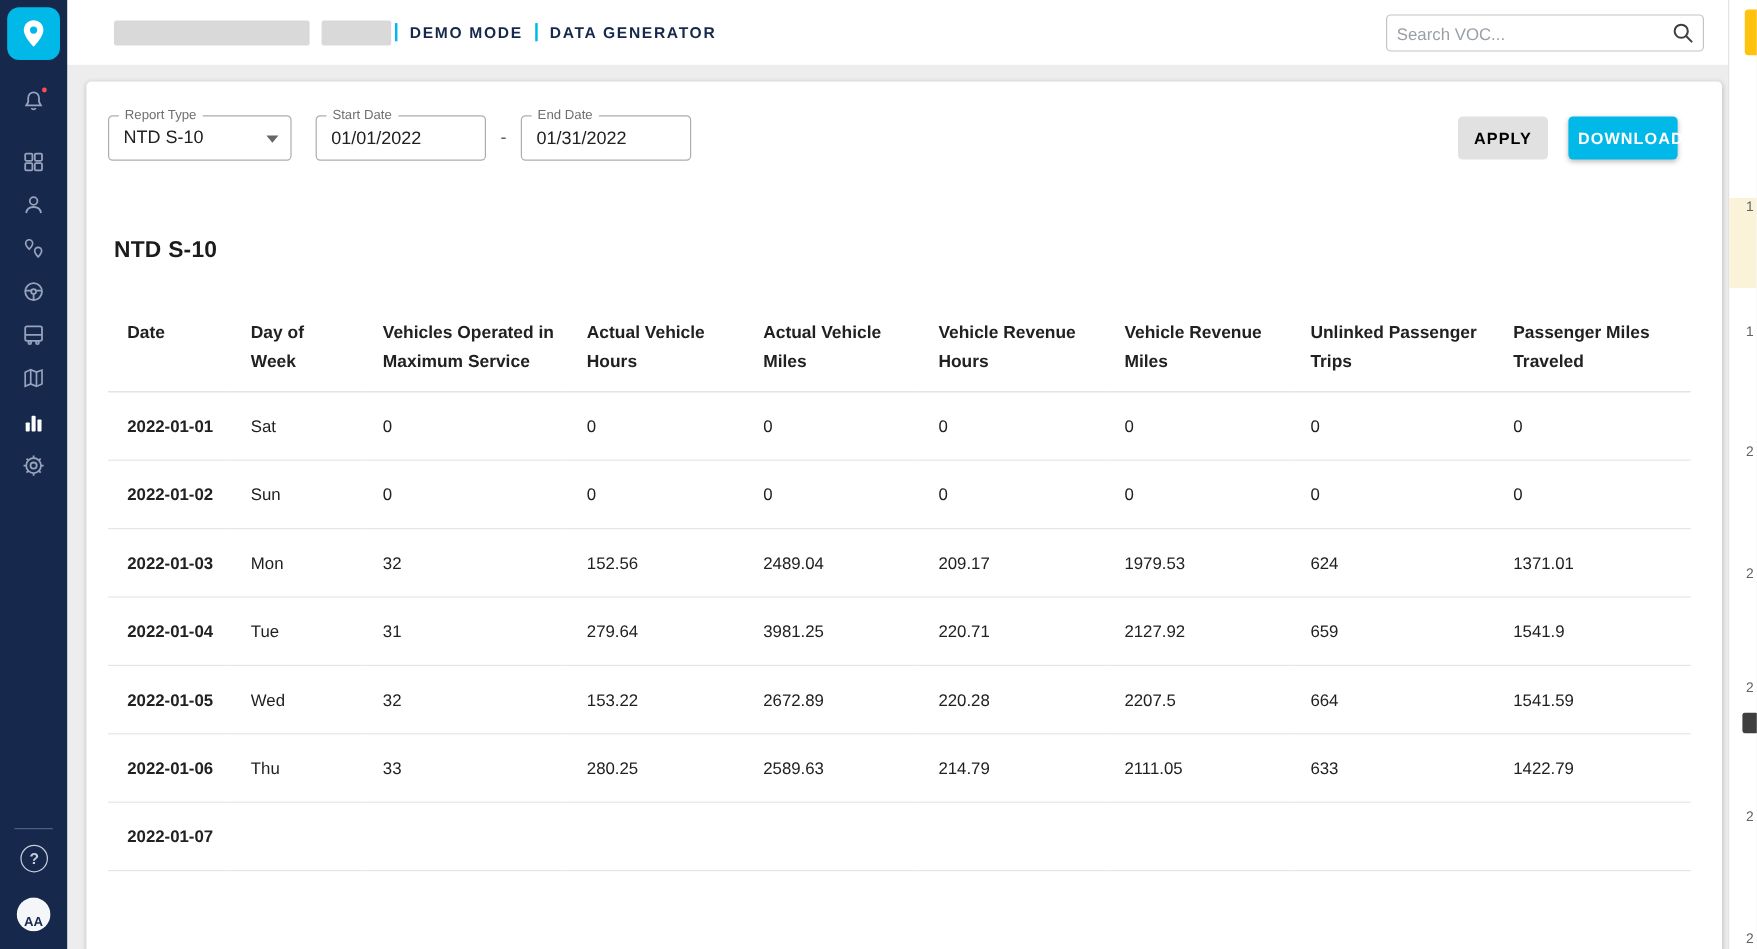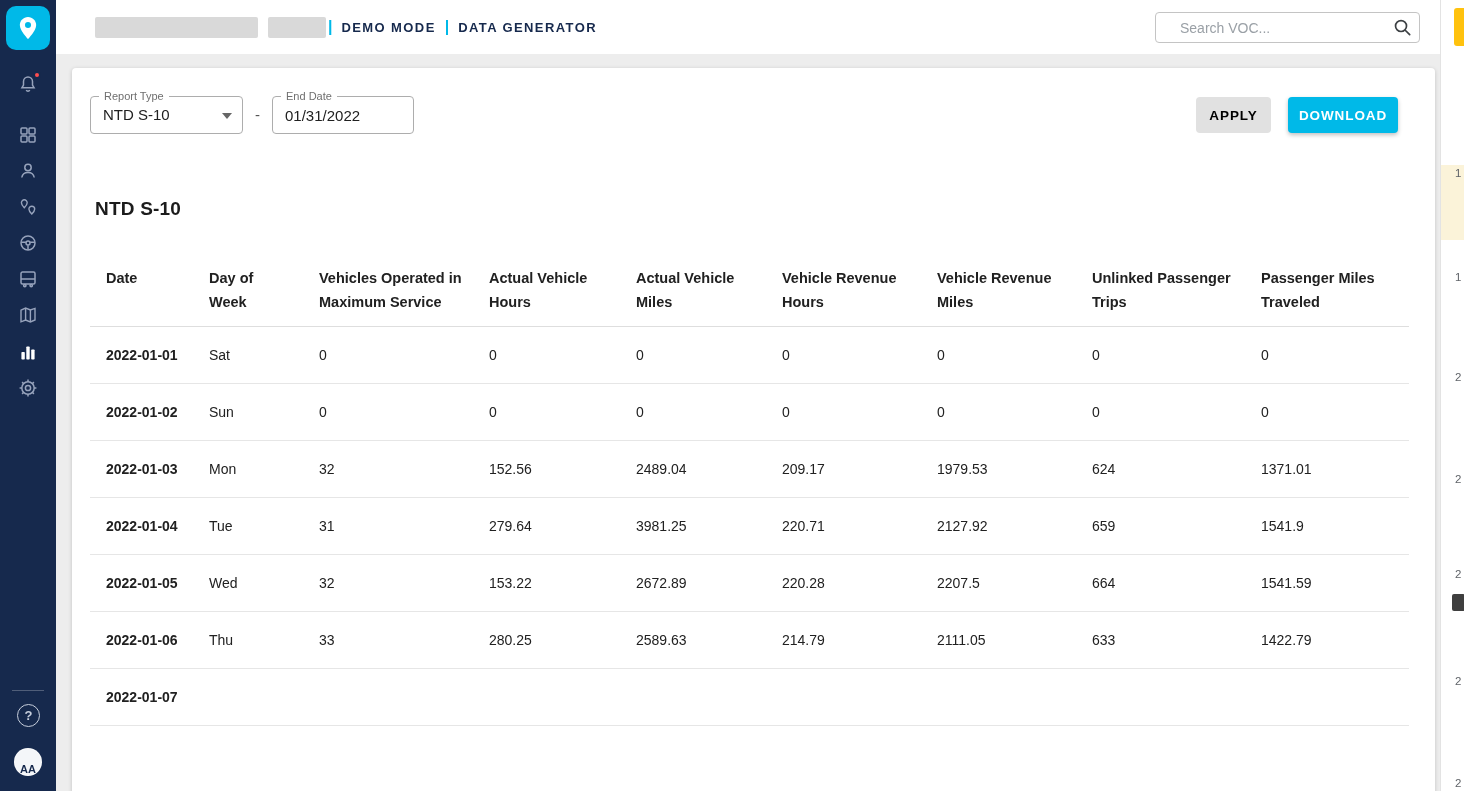--- a/index.html
+++ b/index.html
@@ -35,40 +35,40 @@
   
   .header{position:absolute;left:56px;top:0;width:1384px;height:54px;background:#fff}
   .redacted{position:absolute;top:17px;height:21px;background:#D9D9D9;border-radius:2px}
   .redacted.r1{left:39px;width:163px}
   .redacted.r2{left:212px;width:58px}
   .mode-labels{position:absolute;left:272px;top:0;height:54px;display:flex;align-items:center;gap:9px}
   .pipe{color:var(--accent);font-weight:bold;font-size:16px;line-height:1}
   .mode-text{color:var(--sidebar-bg);font-size:13px;font-weight:bold;letter-spacing:1.4px}
   .search-box{position:absolute;left:1099px;top:12px;width:265px;height:31px}
   .search-box input{width:100%;height:100%;border:1px solid #C4C4C4;border-radius:4px;background:#fff;
-                    padding:0 36px 0 24px;font-size:14px;color:#444;font-family:inherit;outline:none}
+                    padding:0 36px 0 8px;font-size:14px;color:#444;font-family:inherit;outline:none}
   .search-box input::placeholder{color:#9AA0A6}
   .search-icon{position:absolute;right:8px;top:6px;cursor:pointer}
 
   
   .card{position:absolute;left:72px;top:68px;width:1363px;height:780px;background:#fff;border-radius:4px;
         box-shadow:0 1px 4px rgba(0,0,0,.18)}
   .filters{display:flex;align-items:flex-start;padding:28px 37px 0 18px}
   .field{position:relative;height:38px;border:1px solid #ADADAD;border-radius:4px;background:#fff}
   .field label{position:absolute;top:-7px;left:8px;background:#fff;padding:0 5px;font-size:11px;color:#6F6F6F;white-space:nowrap}
   .field-value{line-height:36px;padding:0 12px;font-size:15px;color:#202020}
   .field input{border:none;outline:none;width:100%;height:100%;padding:0 12px;font-size:15px;color:#202020;
                background:transparent;font-family:inherit;border-radius:4px}
   .caret{position:absolute;right:10px;top:16px;width:0;height:0;border-left:5px solid transparent;
          border-right:5px solid transparent;border-top:6px solid #666}
   .dash{line-height:38px;margin:0 12px;color:#555;font-size:15px}
   .btn{height:36px;margin-top:1px;border:none;border-radius:4px;font-weight:bold;font-size:13.5px;
        letter-spacing:.9px;font-family:inherit;cursor:pointer;padding:0 8px}
   .btn-disabled{background:#E1E1E1;color:#000000;width:75px;margin-left:auto}
-  .btn-primary{background:var(--accent);color:#fff;width:110px;margin-left:17px;box-shadow:0 2px 4px rgba(0,0,0,.25)}
+  .btn-primary{background:var(--accent);color:#fff;width:91px;margin-left:17px;box-shadow:0 2px 4px rgba(0,0,0,.25)}
   .report-title{margin:64px 0 0 23px;font-size:19px;font-weight:bold;color:#1C1C1C;letter-spacing:.2px}
   .table-wrap{margin:30px 26px 0 18px}
   table{width:100%;border-collapse:collapse;table-layout:fixed}
   th{text-align:left;font-size:14.5px;font-weight:bold;color:#212121;padding:16px 10px 12px 16px;
      line-height:24px;border-bottom:1px solid #DEDEDE;vertical-align:top}
   td{font-size:14px;color:#212121;padding:8px 10px 8px 16px;height:57px;border-bottom:1px solid #E6E6E6;
      vertical-align:middle}
   td.date-cell{font-weight:bold;line-height:20px}
 
   
@@ -190,20 +190,24 @@
     </span>
   </div>
 </div>
 
 <div class="card">
   <div class="filters">
     <div class="field" style="width:153px">
       <label>Report Type</label>
       <div class="field-value">NTD S-10</div>
       <span class="caret"></span>
+    </div>
+    <div class="field" style="width:142px;margin-left:20px">
+      <label>Start Date</label>
+      <input type="text" value="01/01/2022" style="">
     </div>
     <span class="dash">-</span>
     <div class="field" style="width:142px">
       <label>End Date</label>
       <input type="text" value="01/31/2022" style="">
     </div>
     <button class="btn btn-disabled">APPLY</button>
     <button class="btn btn-primary">DOWNLOAD</button>
   </div>
 

